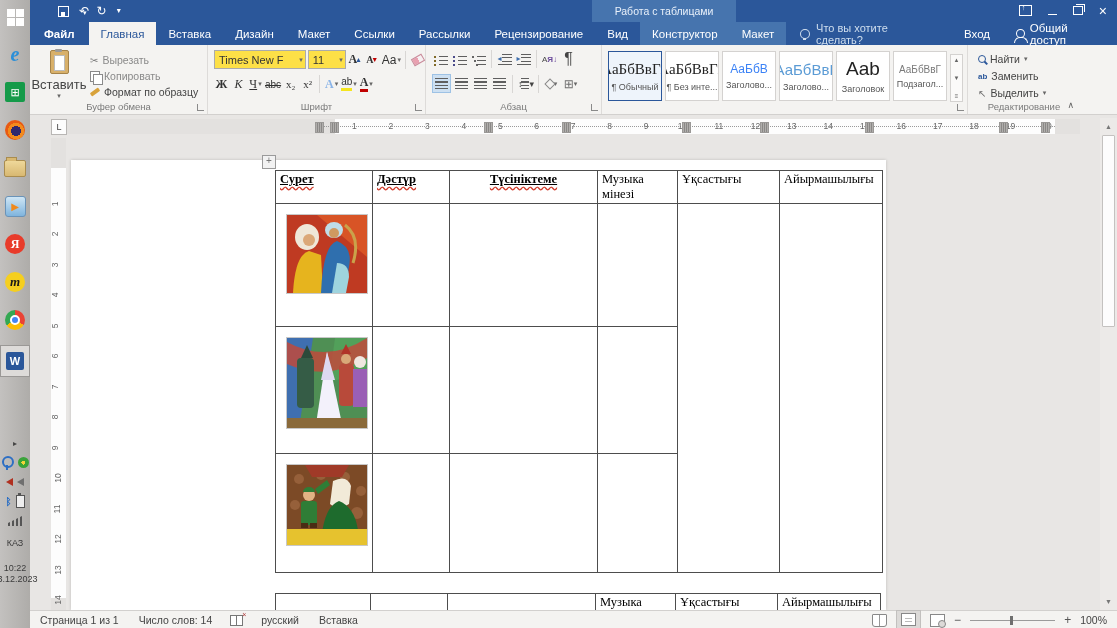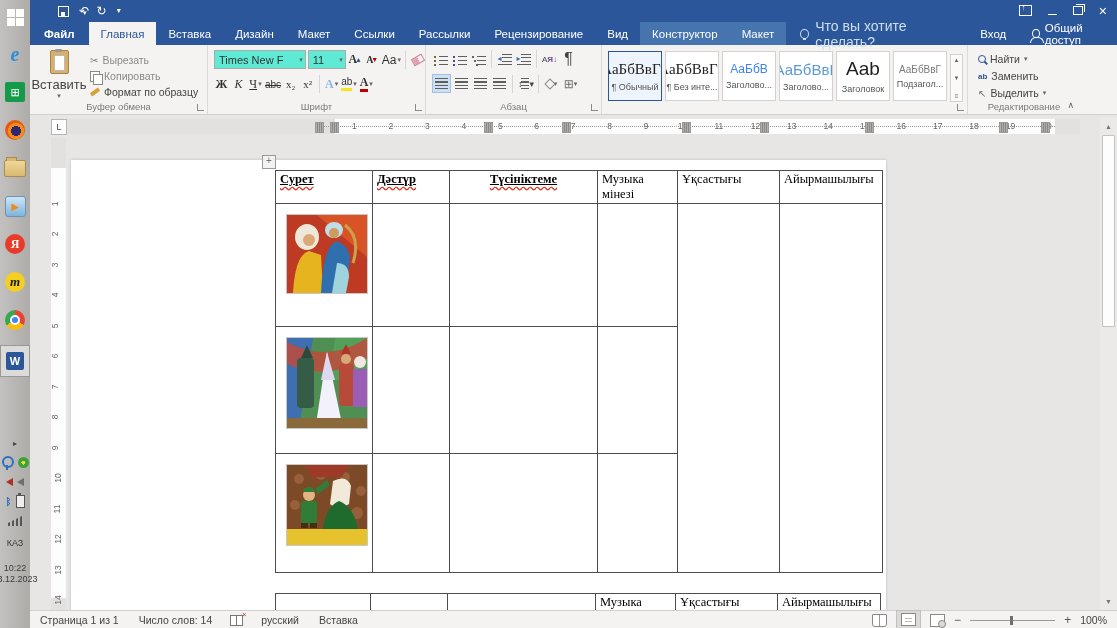--- a/index.html
+++ b/index.html
@@ -49,21 +49,21 @@
   .ribopt-ic::after{content:"↑";position:absolute;left:2px;top:-2px;font-size:7px;}
   .min-ic{display:inline-block;width:9px;height:1px;background:#fff;}
   .max-ic{display:inline-block;width:8px;height:7px;border:1px solid #fff;position:relative;}
   .max-ic::before{content:"";position:absolute;left:2px;top:-3px;width:8px;height:7px;border:1px solid #fff;border-bottom:none;border-left:none;}
   
   .tabsrow{position:absolute;left:30px;top:22px;width:1087px;height:23px;background:#2b579a;display:flex;align-items:stretch;z-index:19;}
   .rtab{display:flex;align-items:center;padding:0 12px;color:#fff;font-size:11.5px;white-space:nowrap;}
   .rtab.file{background:#2b579a;font-weight:bold;padding:0 14px;}
   .rtab.active{background:#f4f3f1;color:#2b579a;}
   .ctx-tabs{background:#4674ae;display:flex;}
-  .tab-search{display:flex;align-items:center;gap:6px;color:#cfdeee;font-size:14px;padding:0 14px;}
+  .tab-search{display:flex;align-items:center;gap:6px;color:#cfdeee;font-size:11px;padding:0 14px;}
   .bulb{width:8px;height:8px;border:1px solid #cfdeee;border-radius:50%;position:relative;display:inline-block;}
   .bulb::after{content:"";position:absolute;left:2px;top:8px;width:3px;height:2px;background:#cfdeee;}
   .tabs-right{margin-left:auto;display:flex;align-items:center;color:#fff;font-size:11.5px;}
   .signin{padding:0 14px;}
   .share{display:flex;align-items:center;gap:5px;padding:0 12px;}
   .person-ic{width:7px;height:7px;border-radius:50%;border:1px solid #fff;position:relative;display:inline-block;}
   .person-ic::after{content:"";position:absolute;left:-3px;top:7px;width:12px;height:5px;border:1px solid #fff;border-bottom:none;border-radius:6px 6px 0 0;}
   
   .ribbon{position:absolute;left:30px;top:45px;width:1087px;height:69px;background:#f4f3f1;border-bottom:1px solid #d2d0ce;z-index:18;display:flex;}
   .rgroup{position:relative;height:100%;border-right:1px solid #dddbd9;padding-top:3px;box-sizing:border-box;}
@@ -79,21 +79,21 @@
   .paste-btn .lbl{font-size:13px;color:#444;margin-top:3px;}
   .clip-stack{display:flex;flex-direction:column;gap:4px;margin:6px 0 0 8px;}
   .scis{color:#7a7a7a;font-size:10px;}
   .copy-ic{width:8px;height:9px;border:1px solid #8a8a8a;position:relative;display:inline-block;background:#fff;}
   .copy-ic::after{content:"";position:absolute;left:2px;top:2px;width:8px;height:9px;border:1px solid #8a8a8a;background:#fff;}
   .brush-ic{width:10px;height:4px;background:#d8a23a;transform:rotate(-35deg);display:inline-block;border-radius:1px;}
   .gray-t{color:#8a8a8a;}
   
   .g-font{width:218px;}
   .fg-row{display:flex;align-items:center;gap:2px;padding-left:6px;margin-top:2px;}
-  .combo{background:#5eead4;border:1px solid #ababab;font-size:11px;color:#333;display:flex;align-items:center;height:17px;padding:0 2px 0 4px;}
+  .combo{background:#fde047;border:1px solid #ababab;font-size:11px;color:#333;display:flex;align-items:center;height:17px;padding:0 2px 0 4px;}
   .combo .dd{margin-left:auto;font-size:7px;color:#666;padding-left:3px;}
   .fbtn{min-width:15px;height:17px;display:flex;align-items:center;justify-content:center;color:#333;font-size:12px;}
   .fbtn .dd{font-size:7px;color:#666;margin-left:1px;}
   .sep-v{width:1px;height:18px;background:#d8d6d4;margin:0 2px;}
   .bld{font-weight:bold;font-family:"Liberation Serif",serif;}
   .itl{font-style:italic;font-family:"Liberation Serif",serif;}
   .unl{text-decoration:underline;font-family:"Liberation Serif",serif;}
   .stk{text-decoration:line-through;font-size:10px;}
   .subsup{font-size:11px;font-family:"Liberation Serif",serif;}
   .eff{color:#8ab4e8;font-weight:bold;font-family:"Liberation Serif",serif;}
@@ -249,20 +249,21 @@
     <div class="tray-txt">13.12.2023</div>
   </div>
 
   <div class="titlebar">
     <div class="qat">
       <span class="save-ic"></span>
       <span class="g">↶<span class="mini-drop">▾</span></span>
       <span class="g">↻</span>
       <span class="g" style="font-size:8px">▾</span>
     </div>
+    <div class="ctx-block-top">Работа с таблицами</div>
     <div class="winctl">
       <span><span class="ribopt-ic"></span></span>
       <span><span class="min-ic"></span></span>
       <span><span class="max-ic"></span></span>
       <span style="font-size:14px">×</span>
     </div>
   </div>
 
   <div class="tabsrow">
     <div class="rtab file">Файл</div>

